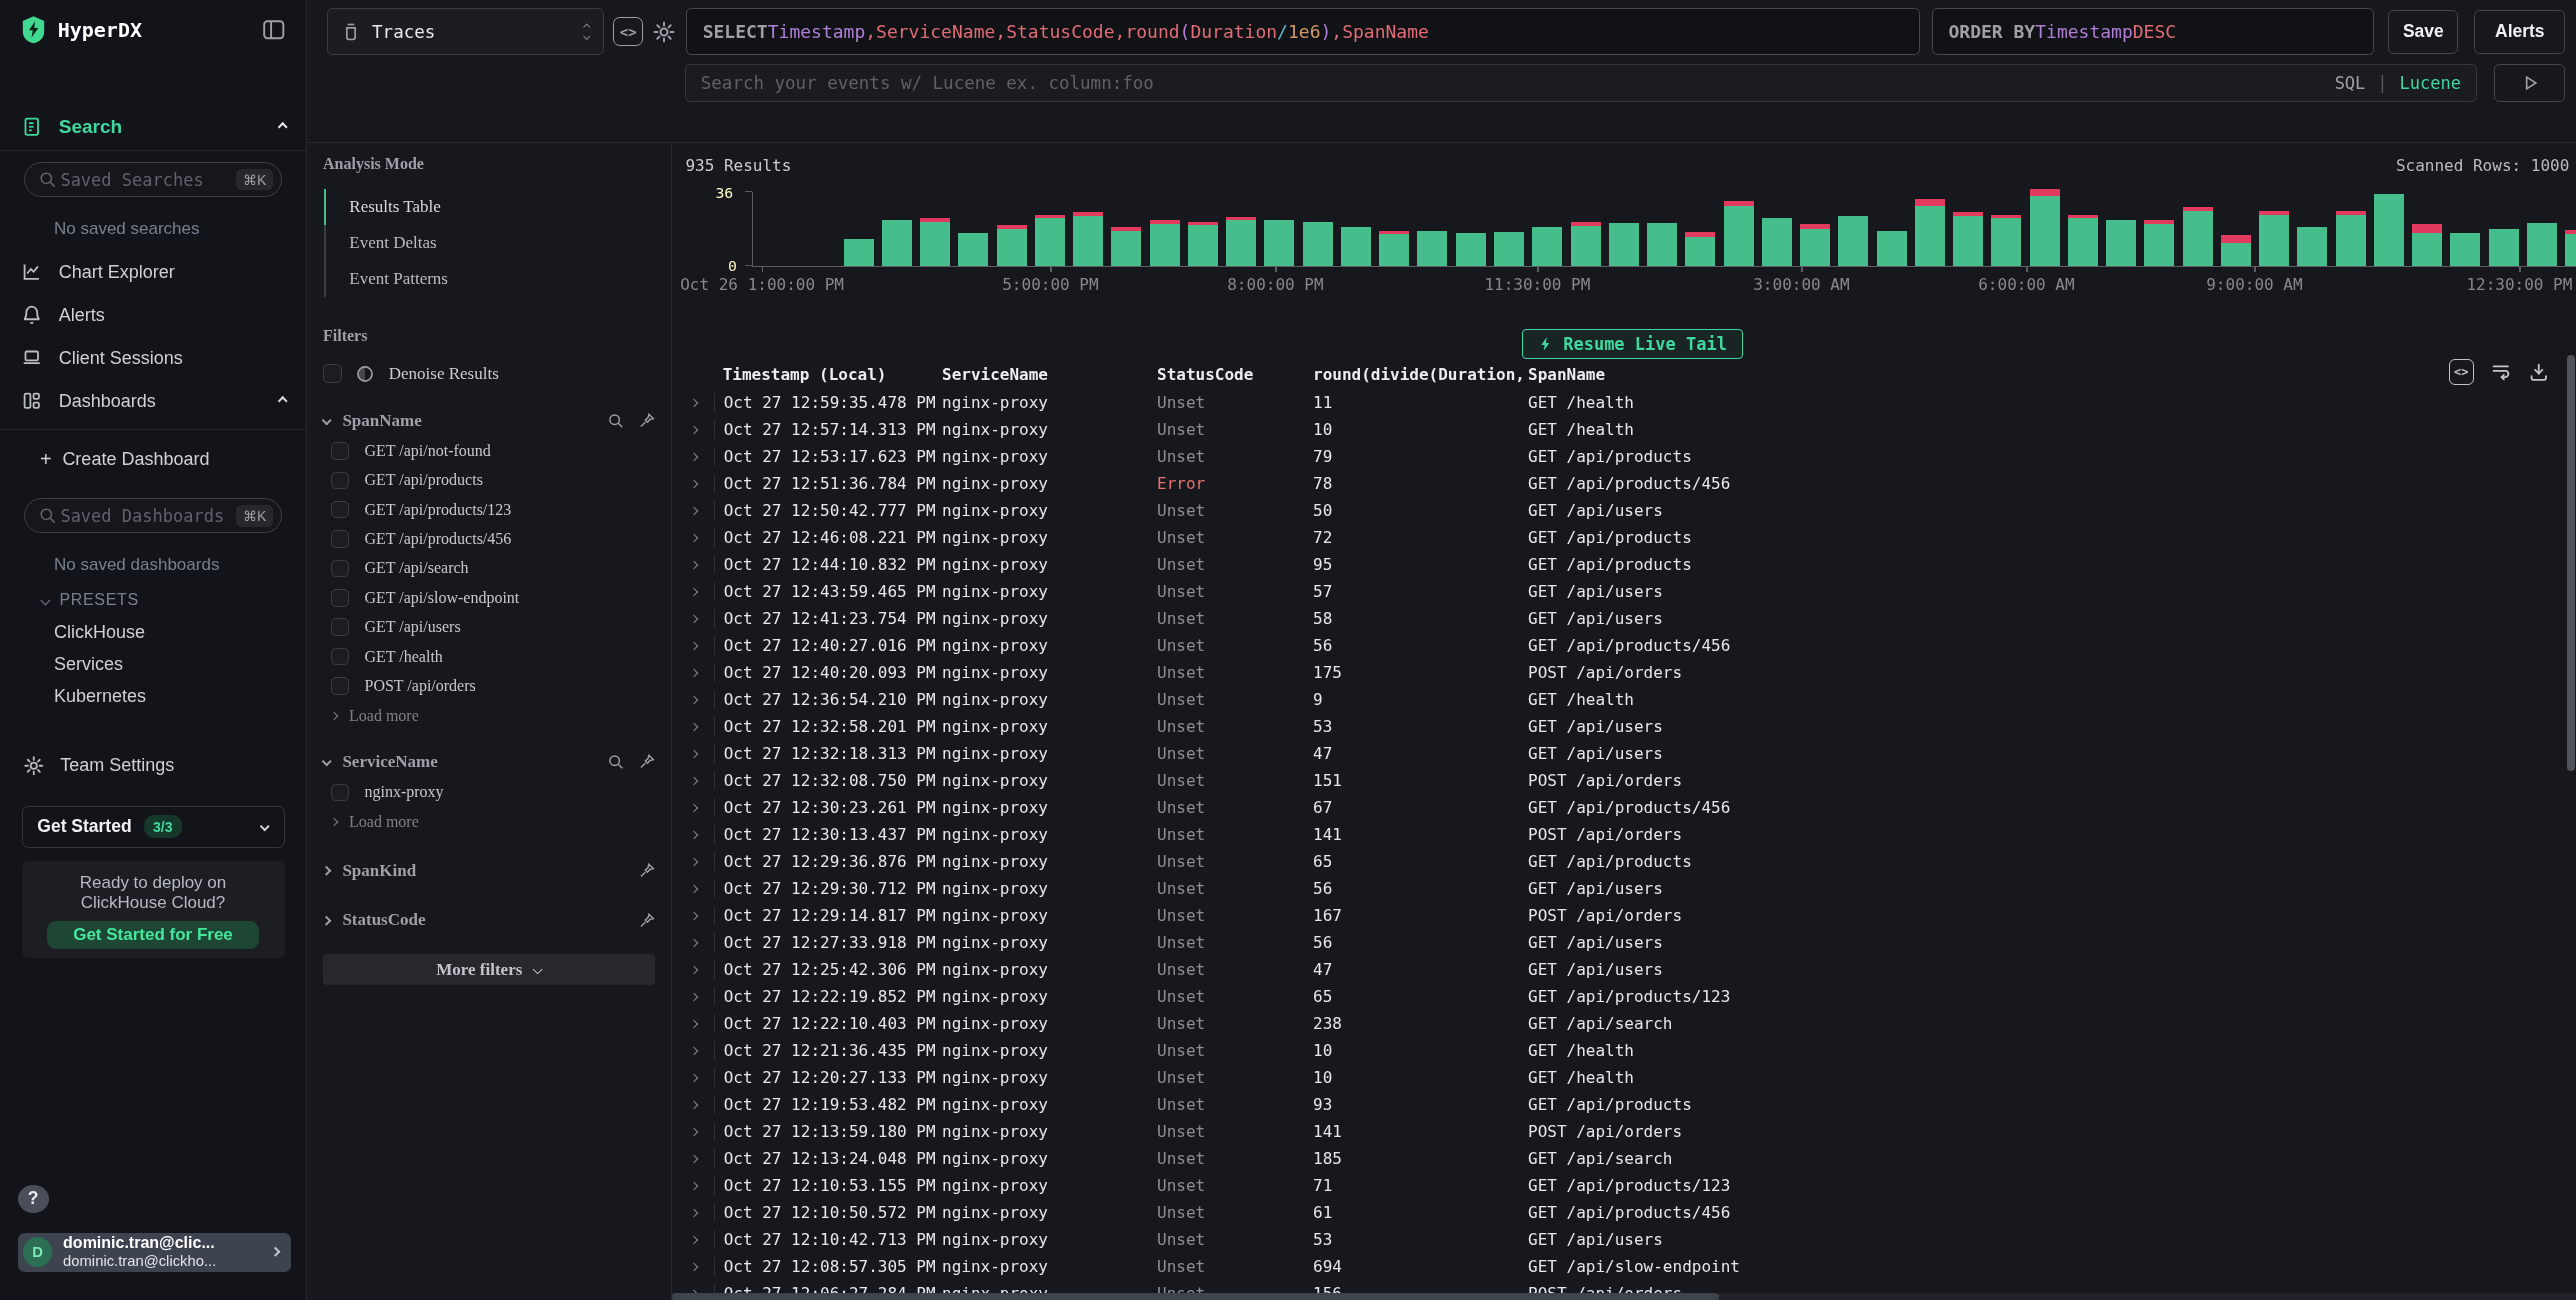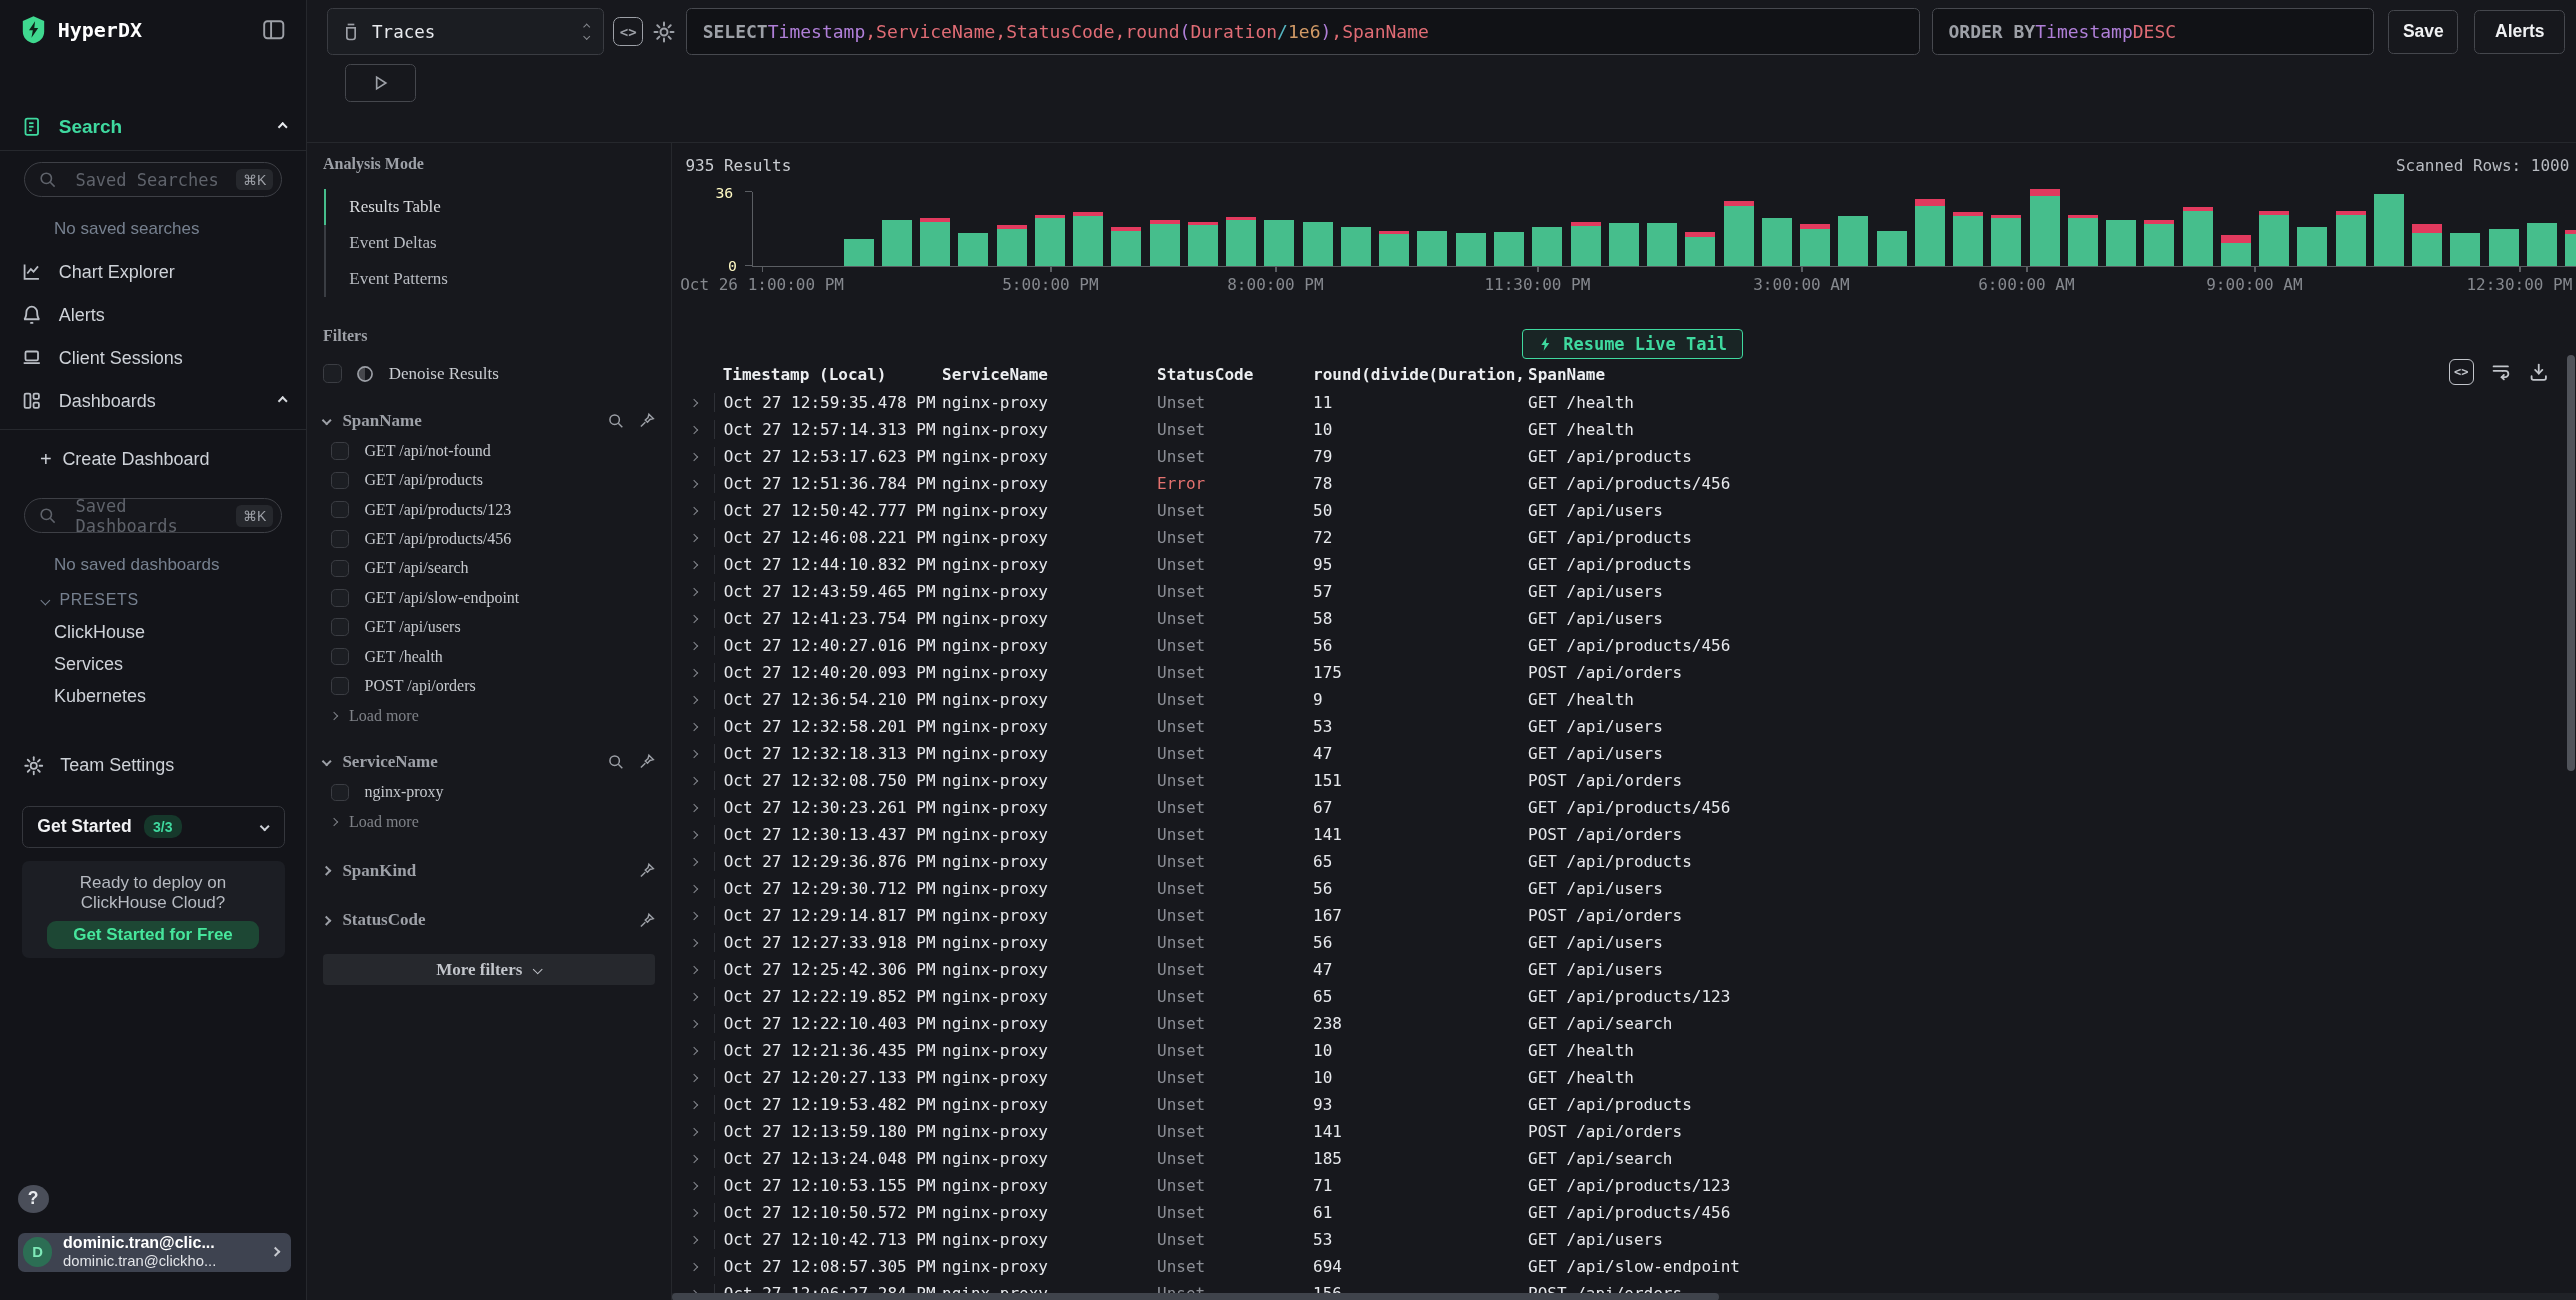--- a/index.html
+++ b/index.html
@@ -17,21 +17,21 @@
   
   .sidebar{width:307px;min-width:307px;height:100%;background:#131419;border-right:0.7px solid #26282d;display:flex;flex-direction:column;}
   .logo-row{height:60px;display:flex;align-items:center;padding:0 20px;}
   .brand{font-family:"DejaVu Sans Mono",monospace;font-size:20px;font-weight:700;color:#ffffff;margin-left:10.7px;}
   .collapse-btn{margin-left:auto;color:#9da0a7;display:flex;}
   .search-item{display:flex;align-items:center;height:29.5px;margin-top:52px;padding:0 20px;color:#3fd99f;font-weight:700;font-size:19px;}
   .search-item .nav-icon{color:#3fd99f;}
   .side-divider{height:0.7px;background:#26282d;margin-top:8px;}
   .side-divider2{height:0.7px;background:#26282d;margin-top:6.7px;}
   .pill-input{margin:12px 24px 0;height:35px;border:1px solid #3e4046;border-radius:19px;display:flex;align-items:center;padding:0 8px 0 13.4px;color:#5f636b;background:#16171c;}
-  .pill-input .ph{font-family:"DejaVu Sans Mono",monospace;font-size:17px;margin-left:18px;}
+  .pill-input .ph{font-family:"DejaVu Sans Mono",monospace;font-size:17px;margin-left:3px;}
   .kbd{margin-left:auto;background:#26282d;border-radius:5.4px;padding:2.7px 6.7px;font-size:14px;color:#9da0a7;}
   .no-saved{color:#76808f;font-size:17px;margin:21.5px 0 0 54px;}
   .nav-list{margin-top:12px;}
   .nav-item{display:flex;align-items:center;height:43px;padding:0 20px;color:#ced2d8;font-size:18px;}
   .nav-icon{width:24px;height:24px;margin-right:14.8px;color:#b9bdc4;display:flex;align-items:center;justify-content:center;}
   .nav-item .chev{margin-left:auto;color:#d7dade;}
   .search-item .chev{margin-left:auto;color:#e8eaee;}
   .create-dash{display:flex;align-items:center;height:32px;margin-top:13.4px;padding-left:40px;font-size:18px;color:#ced2d8;}
   .plus{font-size:20px;margin-right:10.7px;color:#ced2d8;}
   .pill2{margin-top:23px;}
@@ -360,20 +360,28 @@
           </div>
         <div class="order-box" id="order-tokens">
             <span class="tok tok-kw">ORDER BY </span>
             <span class="tok tok-purple">Timestamp </span>
             <span class="tok tok-pink">DESC</span>
           </div>
         <div class="tb-btn">Save</div>
         <div class="tb-btn alerts">Alerts</div>
       </div>
       <div class="tb-row2">
+        <div class="search-box">
+          <span>Search your events w/ Lucene ex. column:foo</span>
+          <span class="lang">
+            <span class="lang-sql">SQL</span>
+            <span class="lang-div">|</span>
+            <span class="lang-lucene">Lucene</span>
+          </span>
+        </div>
         <div class="run-btn">
           <svg width="20" height="20" viewBox="0 0 24 24" fill="none" stroke="currentColor" stroke-width="2">
               <path d="M8 5l11 7-11 7z"></path>
             </svg>
         </div>
       </div>
     </div>
 
     <div class="content">
 

